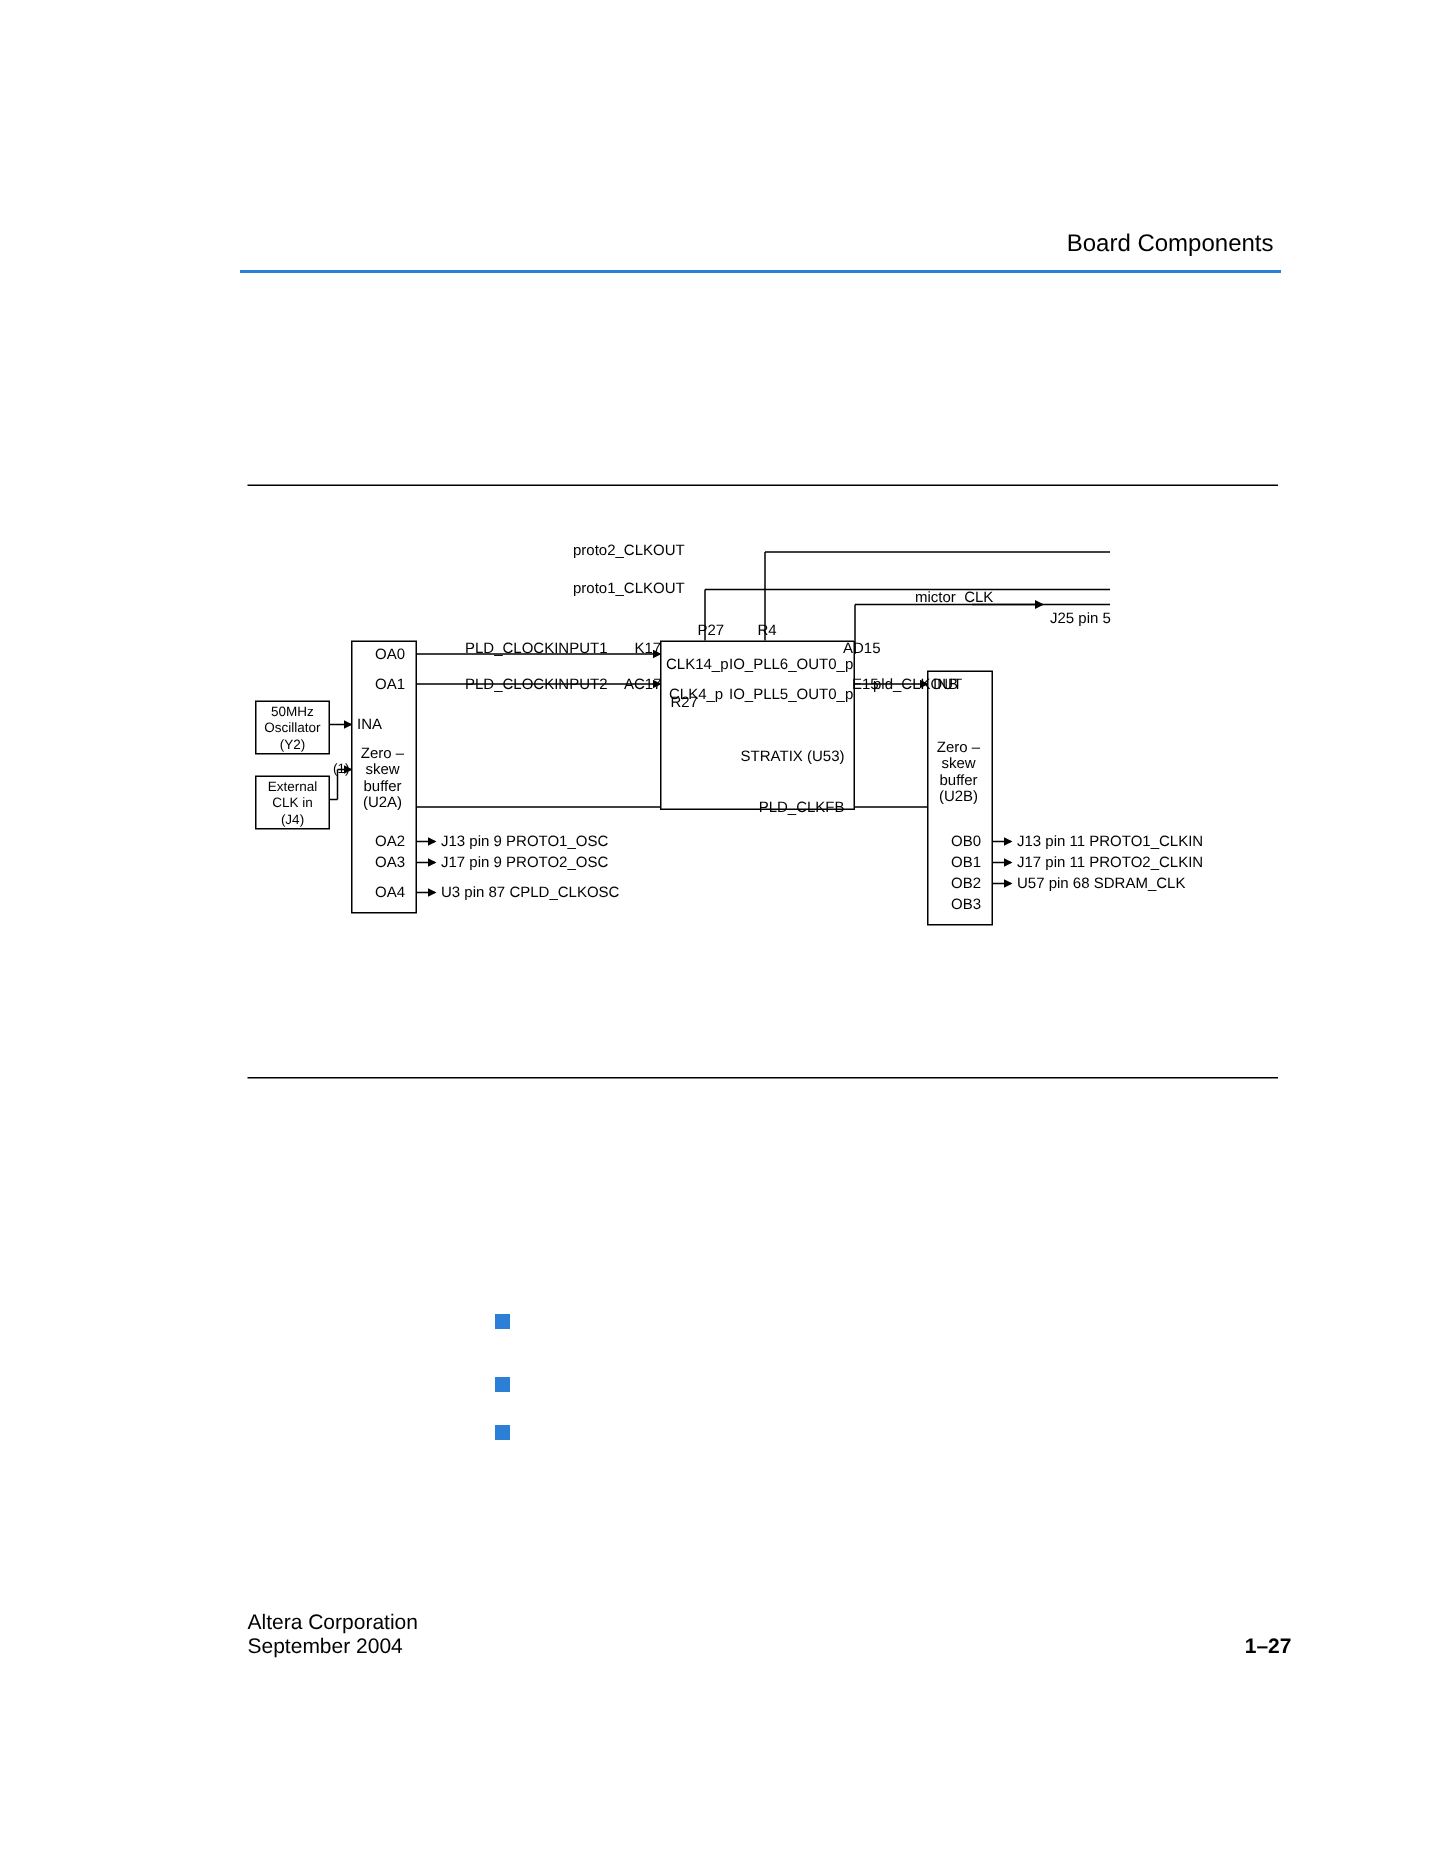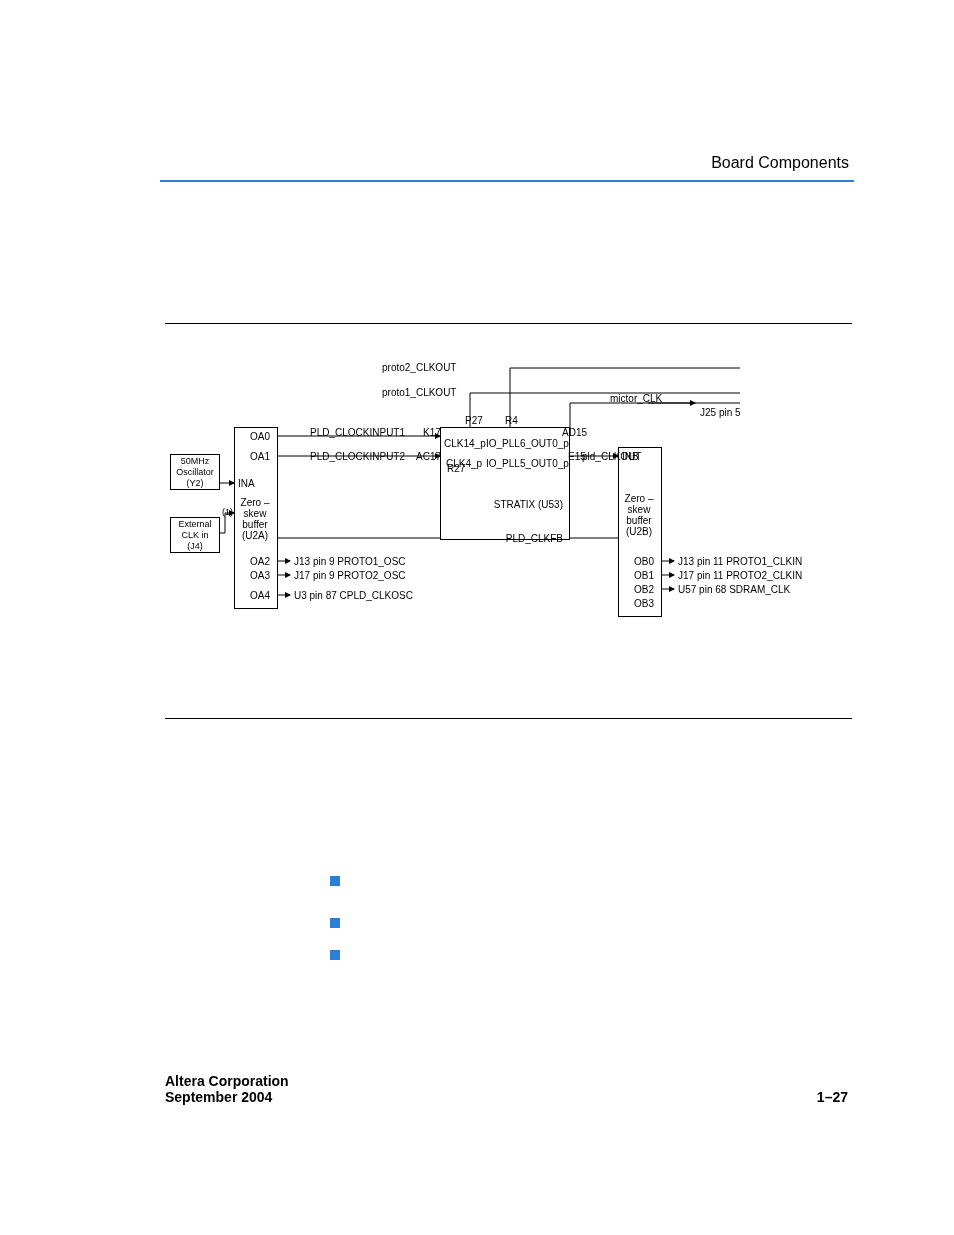--- a/index.html
+++ b/index.html
@@ -9,22 +9,22 @@
   .fig-rule-top{position:absolute;left:165px;right:102px;top:323px;height:1px;background:#000}
   .fig-rule-bot{position:absolute;left:165px;right:102px;top:718px;height:1px;background:#000}
   .figure{position:absolute;left:170px;right:105px;top:335px;bottom:595px}
   .box{position:absolute;border:1px solid #000;font-size:11px;line-height:11px;text-align:center;display:flex;align-items:center;justify-content:center;background:#fff}
   .lbl{position:absolute;font-size:10px;line-height:11px;white-space:nowrap}
   .tiny{font-size:9px}
   .bullets{position:absolute;left:330px;top:872px;font-size:14px}
   .bullets .row{display:flex;align-items:flex-start;margin-bottom:18px}
   .bullets .sq{width:10px;height:10px;background:#2b7fd6;margin-right:10px;margin-top:4px;flex:0 0 auto}
   .foot-left{position:absolute;left:165px;bottom:130px;font-size:14px}
-  .foot-left b{font-weight:bold}
-  .foot-right{position:absolute;right:106px;bottom:130px;text-align:left;font-size:14px}
+  .foot-left b{font-weight:normal}
+  .foot-right{position:absolute;right:93px;bottom:130px;text-align:left;font-size:14px}
   svg{position:absolute;left:0;top:0}
 </style>
 </head>
 <body>
 
 <div class="page">
 
   <div class="header-right">Board Components</div>
   <div class="blue-hr"></div>
 
@@ -75,21 +75,21 @@
 
         <line x1="490" y1="226" x2="504" y2="226" marker-end="url(#arr)"></line>
         <line x1="490" y1="240" x2="504" y2="240" marker-end="url(#arr)"></line>
         <line x1="490" y1="254" x2="504" y2="254" marker-end="url(#arr)"></line>
 
         <line x1="400" y1="203" x2="455" y2="203"></line>
         <line x1="455" y1="203" x2="455" y2="175" marker-end="url(#arr)"></line>
       </g>
     </svg>
 
-    <div class="box" style="left:0px;top:119px;width:48px;height:34px">
+    <div class="box" style="left:0px;top:132px;width:48px;height:34px">
         <span class="tiny" style="white-space:pre-line">50MHz
 Oscillator
 (Y2)</span>
       </div>
     <div class="box" style="left:0px;top:182px;width:48px;height:34px">
         <span class="tiny" style="white-space:pre-line">External
 CLK in
 (J4)</span>
       </div>
 

